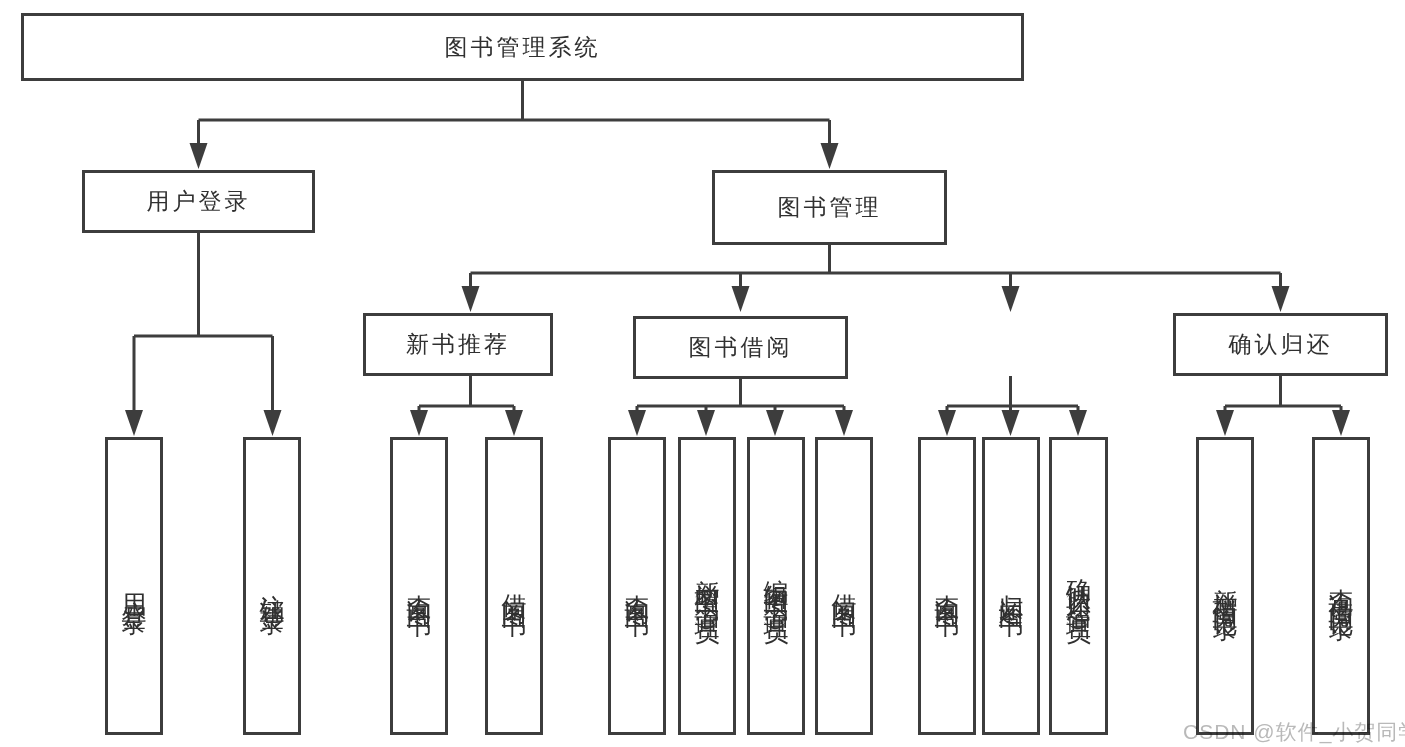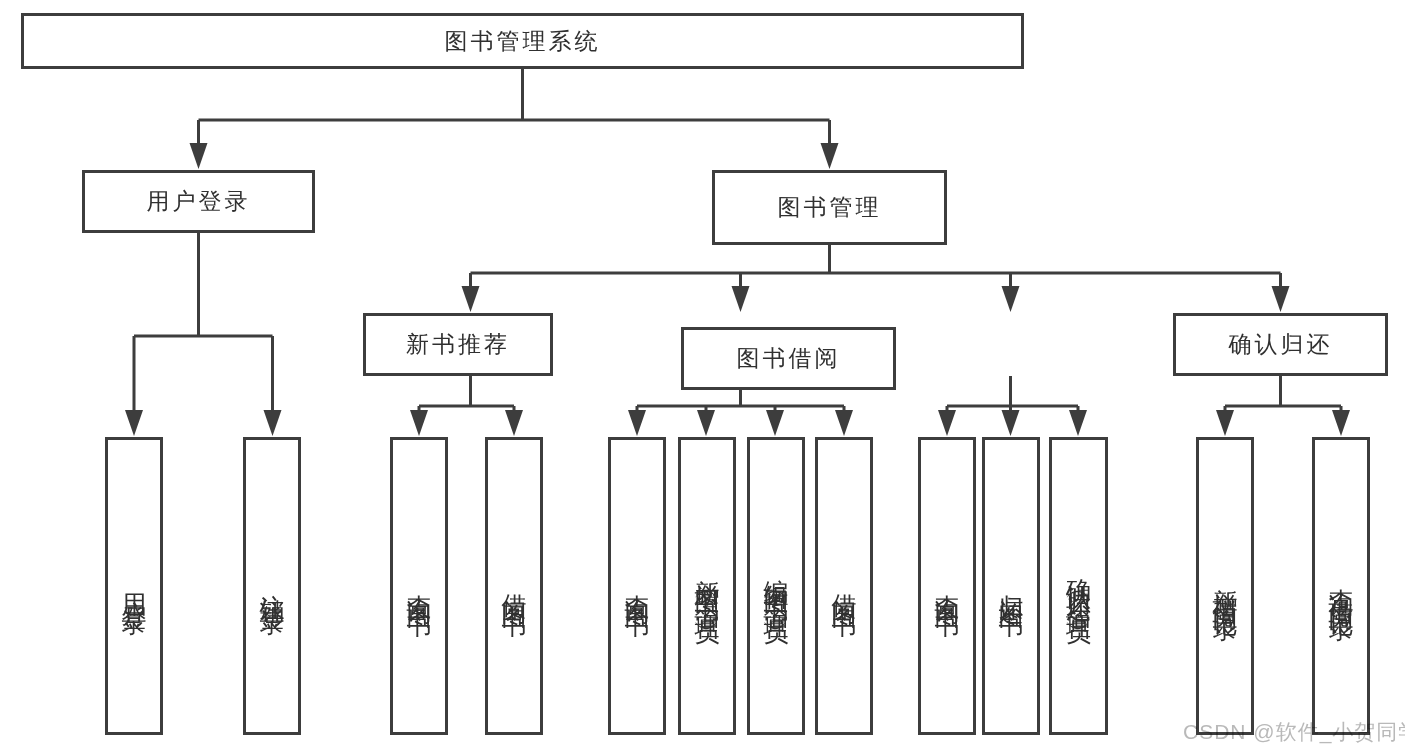--- a/index.html
+++ b/index.html
@@ -110,35 +110,35 @@
       <polygon points="1010.5,436 1001.5,410 1019.5,410"></polygon>
       <polygon points="1078,436 1069,410 1087,410"></polygon>
     </g>
     <g>
       <path d="M1280.5 376 V406 M1225 406 H1341 M1225 406 V420 M1341 406 V420"></path>
       <polygon points="1225,436 1216,410 1234,410"></polygon>
       <polygon points="1341,436 1332,410 1350,410"></polygon>
     </g>
   </svg>
 
-  <div class="box h" style="left:21px; top:13px; width:1003px; height:56px;">
+  <div class="box h" style="left:21px; top:13px; width:1003px; height:68px;">
     <span class="lbl">图书管理系统</span>
   </div>
 
   <div class="box h" style="left:82px; top:170px; width:233px; height:63px;">
     <span class="lbl">用户登录</span>
   </div>
   <div class="box h" style="left:712px; top:170px; width:235px; height:75px;">
     <span class="lbl">图书管理</span>
   </div>
 
   <div class="box h" style="left:363px; top:313px; width:190px; height:63px;">
     <span class="lbl">新书推荐</span>
   </div>
-  <div class="box h" style="left:633px; top:327px; width:215px; height:63px;margin-left:48px;">
+  <div class="box h" style="left:633px; top:316px; width:215px; height:63px;">
     <span class="lbl">图书借阅</span>
   </div>
   <div class="box h" style="left:1173px; top:313px; width:215px; height:63px;">
     <span class="lbl">确认归还</span>
   </div>
 
   <div class="box v" style="left:105px; top:437px; width:58px; height:298px;">
     <span class="lbl">用户登录</span>
   </div>
   <div class="box v" style="left:243px; top:437px; width:58px; height:298px;">

